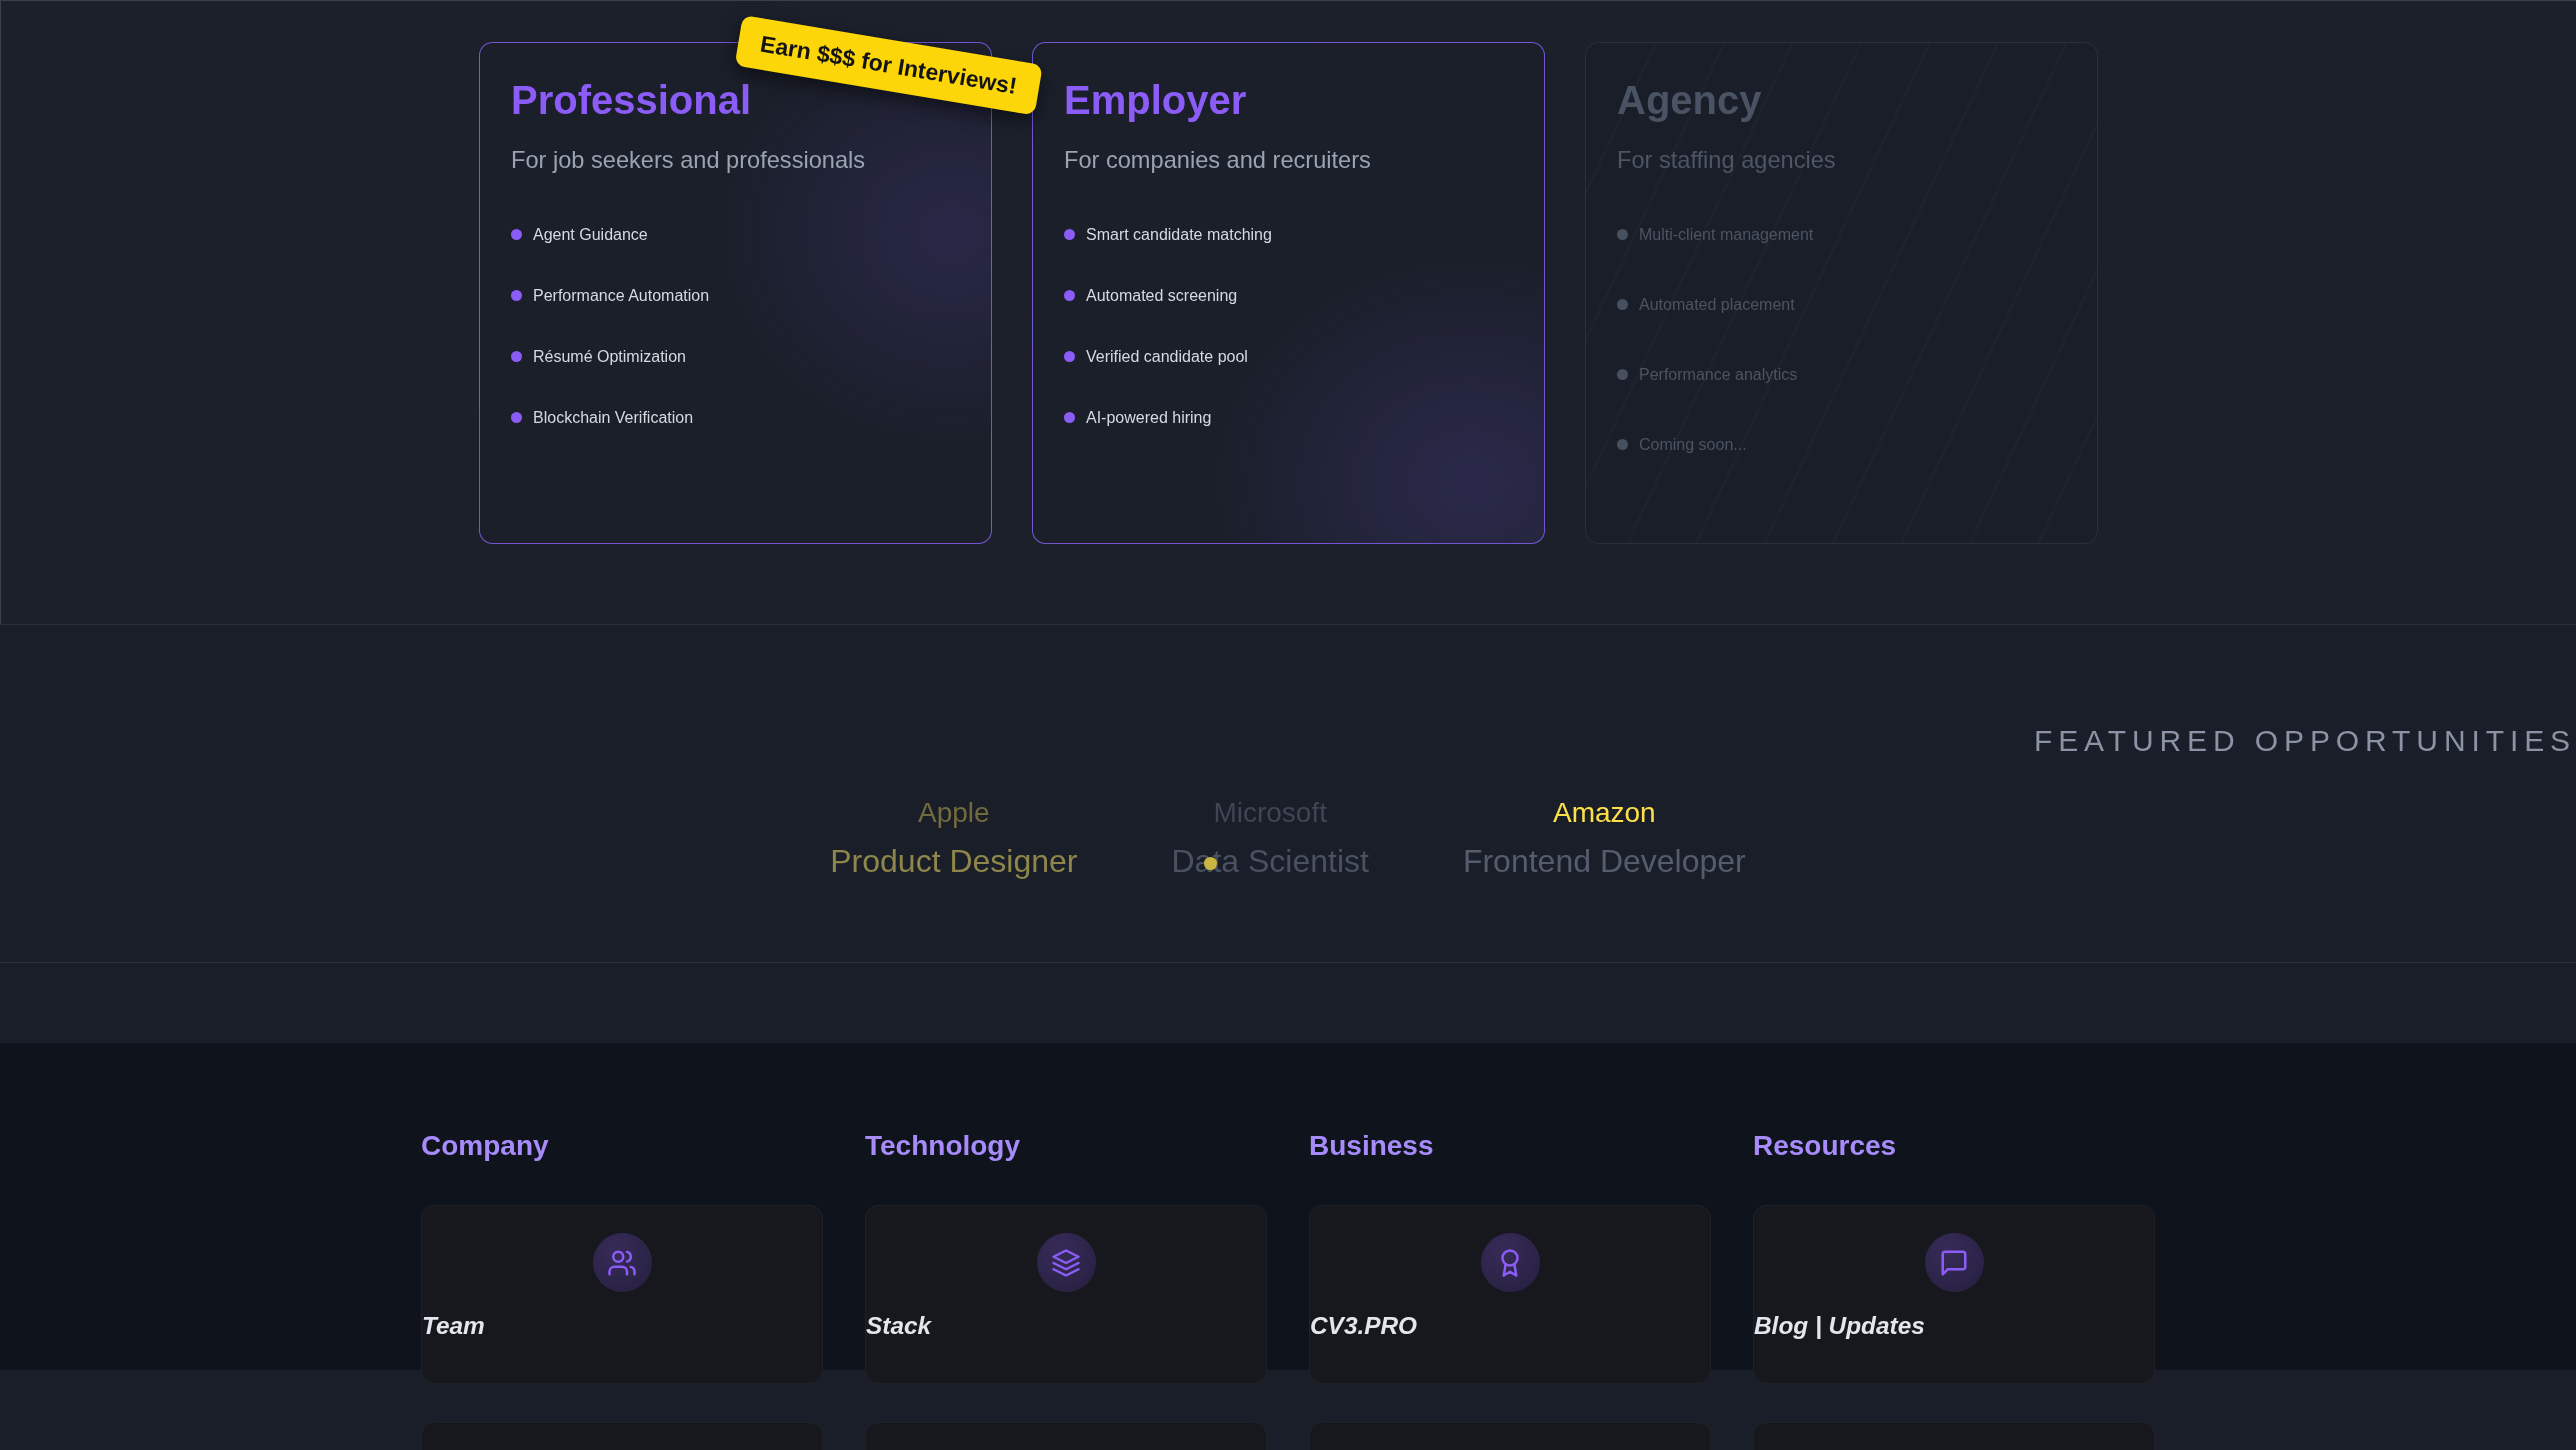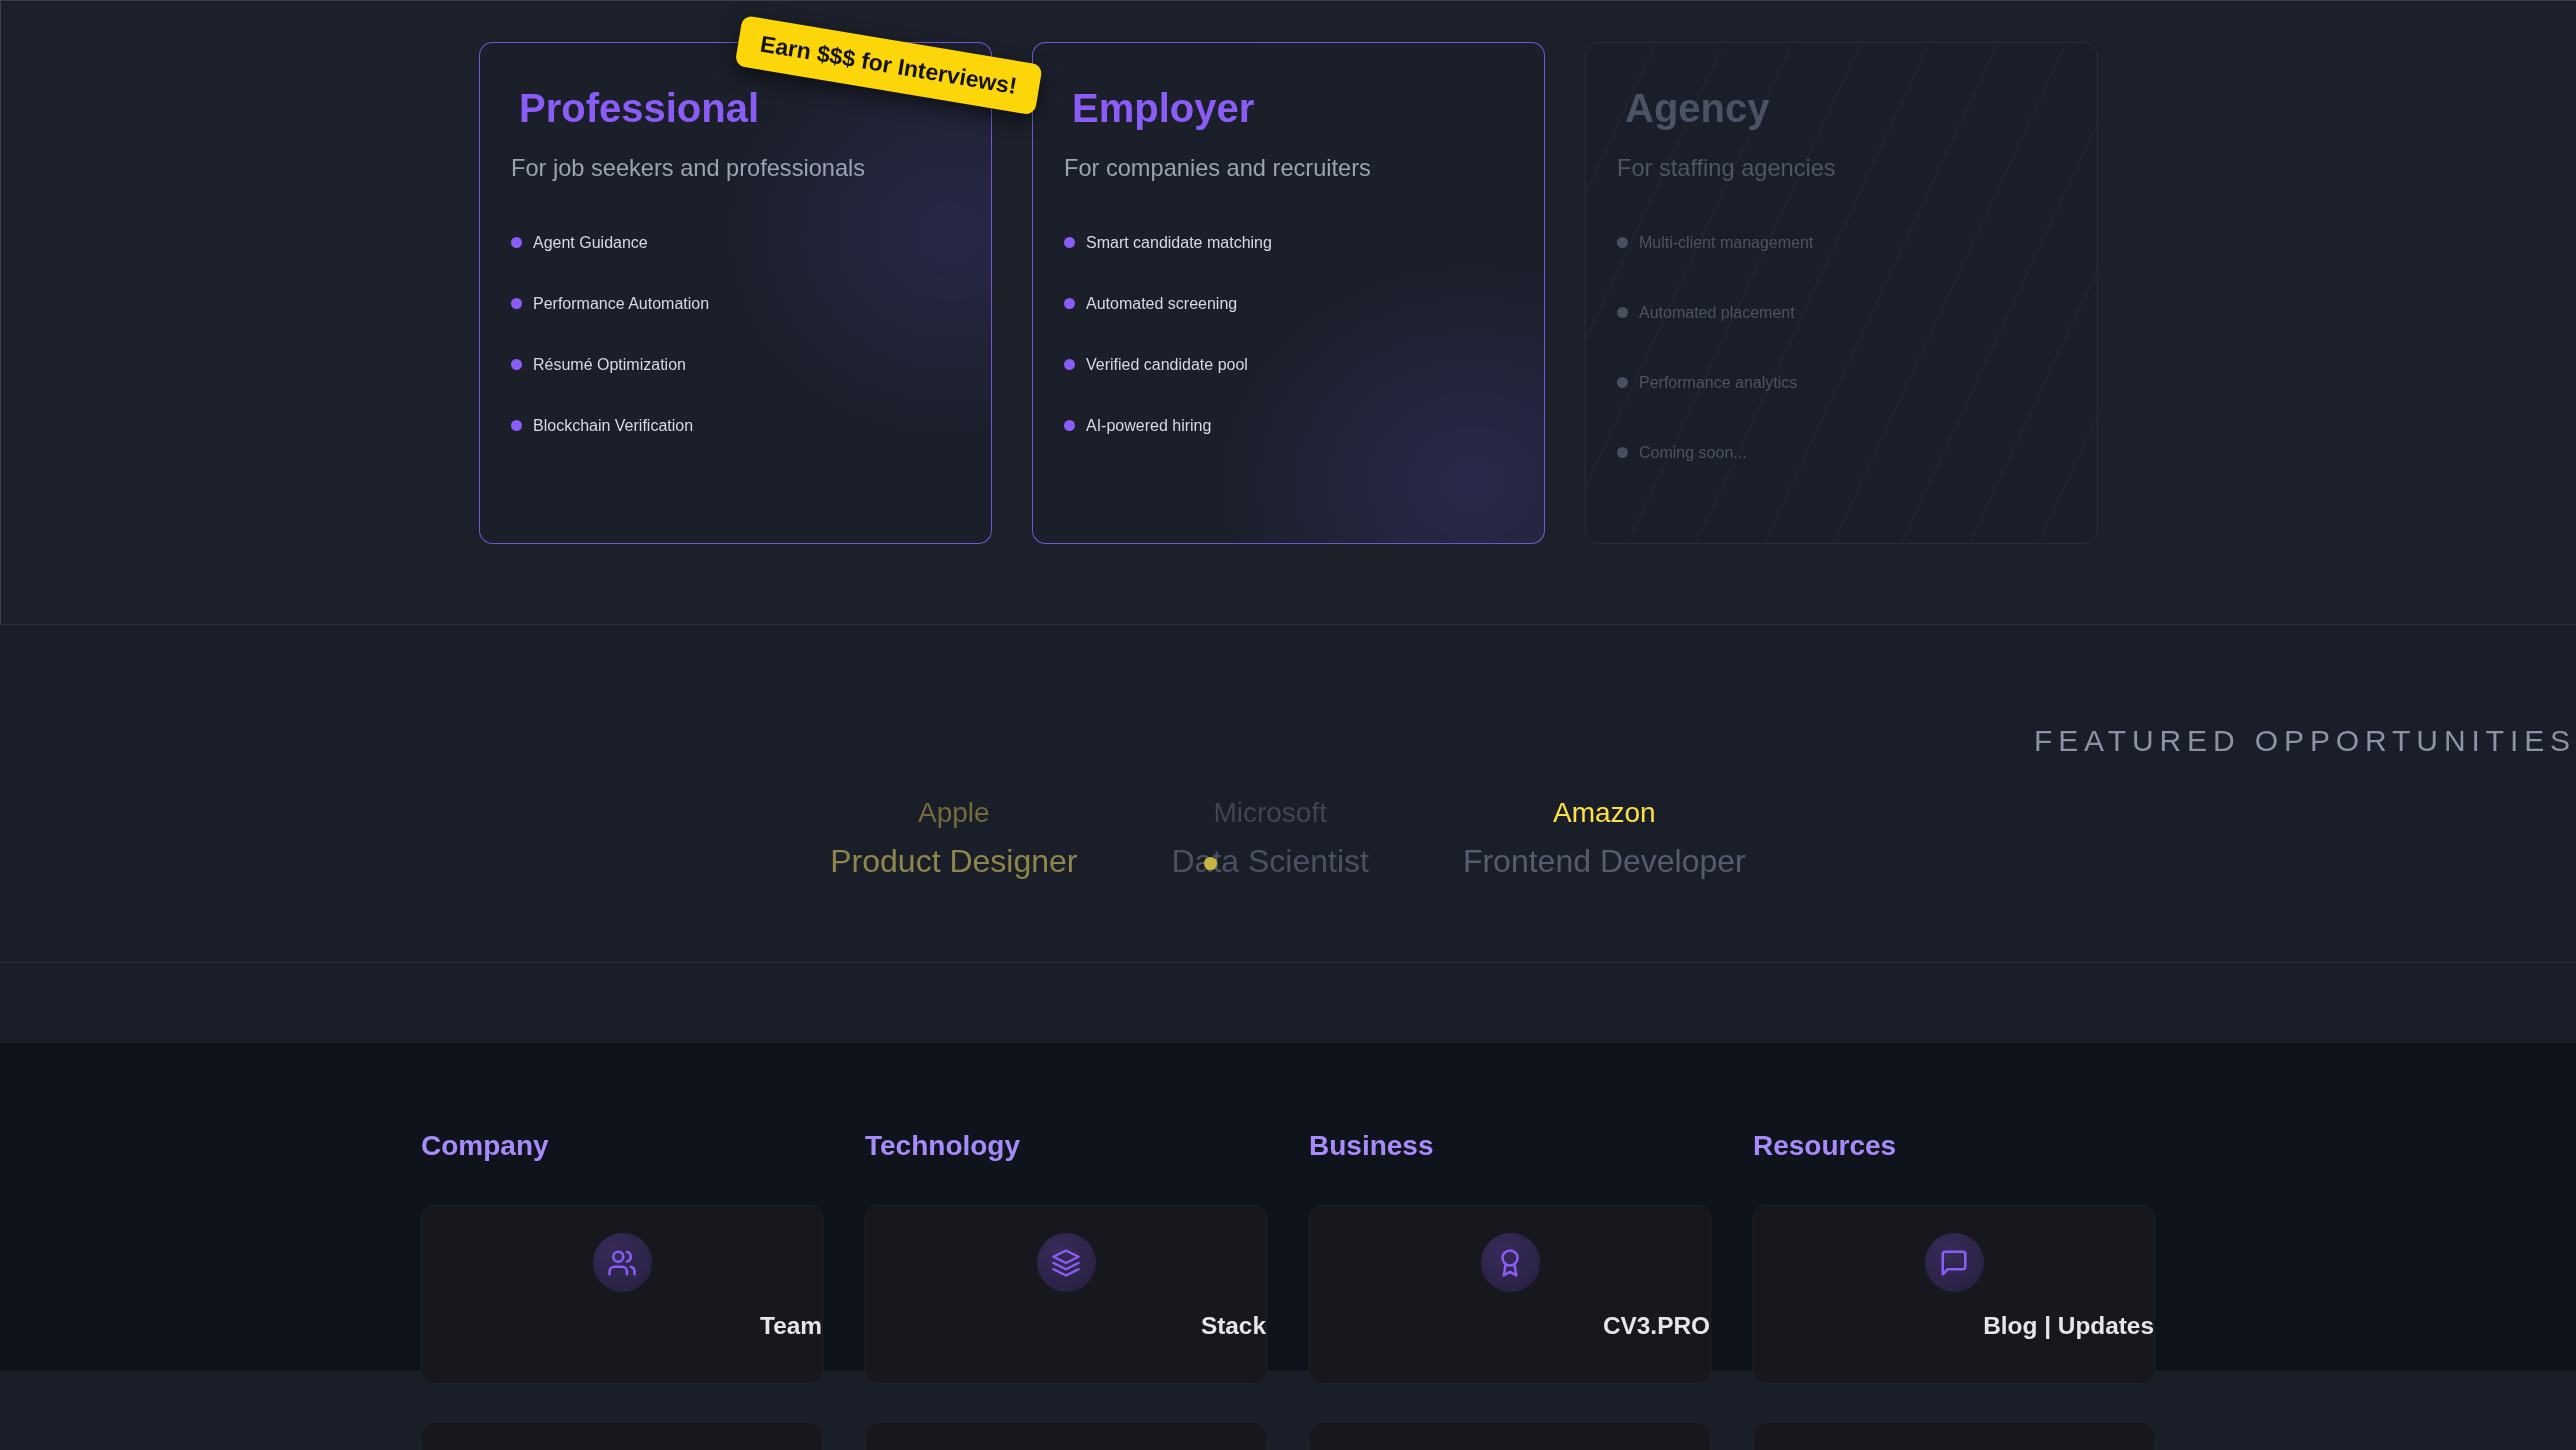--- a/index.html
+++ b/index.html
@@ -36,21 +36,21 @@
   .plan-card.glow-right{
     background:radial-gradient(62% 58% at 92% 38%, rgba(124,92,246,.14), rgba(124,92,246,0) 72%), #1b1f2a;
   }
   .plan-card.glow-bottom{
     background:radial-gradient(70% 62% at 86% 88%, rgba(124,92,246,.16), rgba(124,92,246,0) 72%), #1b1f2a;
   }
   .plan-card.disabled{
     border:1.7px solid var(--disabled-border);
     background:repeating-linear-gradient(115deg, rgba(255,255,255,.02) 0 2.5px, rgba(255,255,255,0) 2.5px 62px), #1a1e28;
   }
-  .plan-title{margin:8px;font-size:40px;line-height:47px;font-weight:bold;color:var(--accent);}
+  .plan-title{margin:0;font-size:40px;line-height:47px;font-weight:bold;color:var(--accent);}
   .plan-sub{margin:22px 0 0;font-size:23.6px;line-height:29px;color:var(--text-muted);}
   .plan-features{list-style:none;margin:45px 0 0;padding:0;}
   .plan-features li{display:flex;align-items:center;gap:11px;height:29px;margin-bottom:32px;font-size:16px;color:var(--text-primary);}
   .dot{width:11px;height:11px;border-radius:50%;background:var(--accent);flex:0 0 auto;}
   .plan-card.disabled .plan-title{color:#4a5363;}
   .plan-card.disabled .plan-sub{color:#4e5665;}
   .plan-card.disabled .plan-features li{color:var(--disabled-text);margin-top:41px;}
   .plan-card.disabled .dot{background:#47505f;}
 
   .earn-badge{
@@ -83,21 +83,21 @@
     background:var(--bg-footer);
     height:327px; 
     padding-top:87px;
   }
   .footer-cols{display:flex;gap:42px;justify-content:center;}
   .fcol{width:402px;}
   .fcol-header{margin:0 0 43px;font-size:28px;line-height:32px;font-weight:bold;color:var(--accent-light);}
   .footer-card{
     height:179px;background:var(--card-bg);
     border:0.8px solid rgba(255,255,255,.04);
-    border-radius:13.5px;text-align:right;margin-bottom:38px;cursor:pointer;
+    border-radius:13.5px;text-align:left;margin-bottom:38px;cursor:pointer;font-style:italic;
   }
   .icon-circle{
     width:59px;height:59px;border-radius:50%;margin:27px auto 0;
     background:radial-gradient(circle at 38% 30%, #362b58, #261f3f);
     display:flex;align-items:center;justify-content:center;color:var(--accent);
   }
   .icon-circle svg{display:block;}
   .card-label{margin-top:20px;font-size:24.4px;font-weight:bold;color:#e3e6ec;}
 </style>
 </head>

